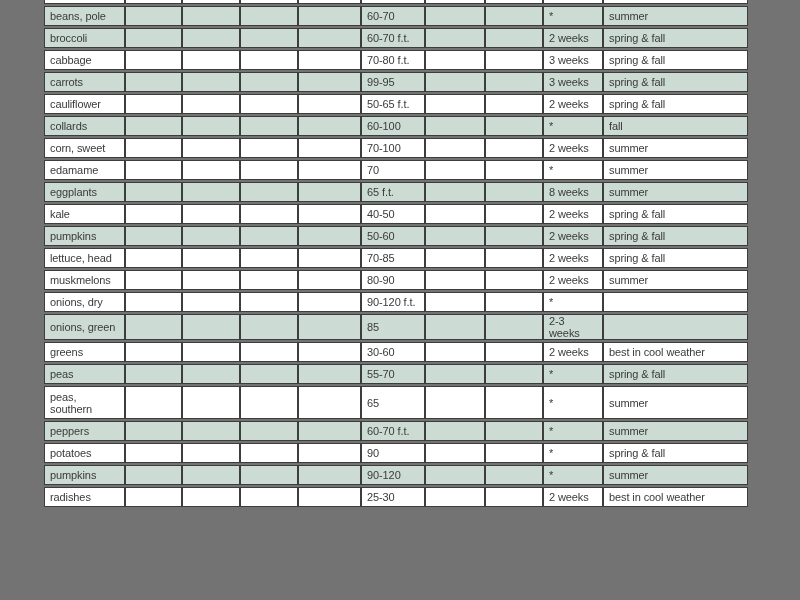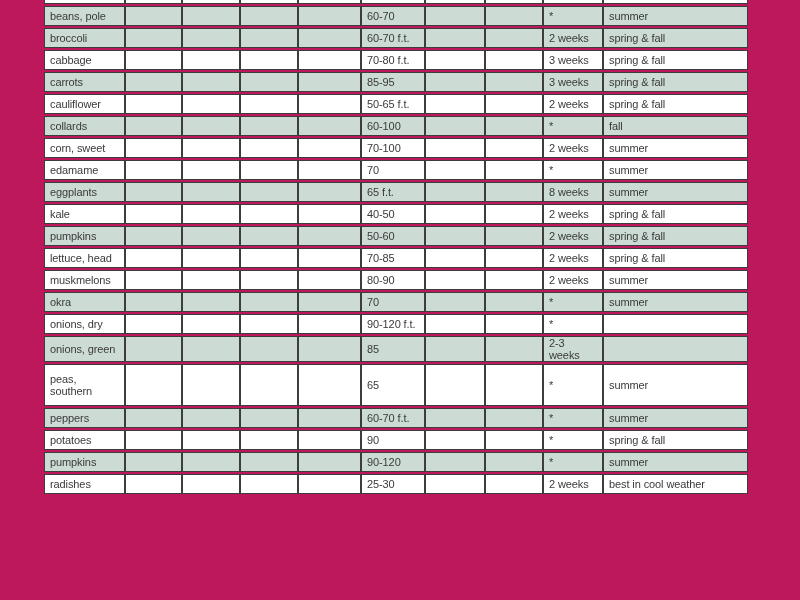--- a/index.html
+++ b/index.html
@@ -5,21 +5,21 @@
   html, body {
     margin: 0;
     padding: 0;
     background: #ffffff;
   }
   .page {
     position: relative;
     width: 800px;
     height: 600px;
     overflow: hidden;
-    background: #be185d;
+    background: #737373;
     font-family: "Liberation Sans", sans-serif;
   }
   table.veg {
     position: absolute;
     left: 44px;
     top: -18px;
     width: 704px;
     table-layout: fixed;
     border-collapse: separate;
     border-spacing: 0 2px;
@@ -32,21 +32,21 @@
     line-height: 12px;
     letter-spacing: -0.1px;
     color: #3a3a3a;
     padding: 0 5px;
     vertical-align: middle;
     overflow: hidden;
     white-space: normal;
   }
   tr.green td { background: #ccdcd5; }
   tr.white td { background: #ffffff; }
-  tr.tall td  { height: 42px; margin-top: 48px; }
+  tr.tall td  { height: 33px; margin-top: 48px; }
   td.c-days, td.c-weeks { padding: 0 2px; }
   td.c-name, td.c-season { text-align: left; }
 </style>
 </head>
 <body>
 
 <div class="page">
   <table class="veg">
     <colgroup>
       <col style="width:81px">
@@ -108,21 +108,21 @@
     <td class="c-empty"></td>
     <td class="c-weeks">3 weeks</td>
     <td class="c-season">spring &amp; fall</td>
   </tr>
         <tr class="green">
     <td class="c-name">carrots</td>
     <td class="c-empty"></td>
     <td class="c-empty"></td>
     <td class="c-empty"></td>
     <td class="c-empty"></td>
-    <td class="c-days">85-95</td>
+    <td class="c-days">99-95</td>
     <td class="c-empty"></td>
     <td class="c-empty"></td>
     <td class="c-weeks">3 weeks</td>
     <td class="c-season">spring &amp; fall</td>
   </tr>
         <tr class="white">
     <td class="c-name">cauliflower</td>
     <td class="c-empty"></td>
     <td class="c-empty"></td>
     <td class="c-empty"></td>
@@ -220,32 +220,20 @@
         <tr class="white">
     <td class="c-name">muskmelons</td>
     <td class="c-empty"></td>
     <td class="c-empty"></td>
     <td class="c-empty"></td>
     <td class="c-empty"></td>
     <td class="c-days">80-90</td>
     <td class="c-empty"></td>
     <td class="c-empty"></td>
     <td class="c-weeks">2 weeks</td>
-    <td class="c-season">summer</td>
-  </tr>
-        <tr class="green">
-    <td class="c-name">okra</td>
-    <td class="c-empty"></td>
-    <td class="c-empty"></td>
-    <td class="c-empty"></td>
-    <td class="c-empty"></td>
-    <td class="c-days">70</td>
-    <td class="c-empty"></td>
-    <td class="c-empty"></td>
-    <td class="c-weeks">*</td>
     <td class="c-season">summer</td>
   </tr>
         <tr class="white">
     <td class="c-name">onions, dry</td>
     <td class="c-empty"></td>
     <td class="c-empty"></td>
     <td class="c-empty"></td>
     <td class="c-empty"></td>
     <td class="c-days">90-120 f.t.</td>
     <td class="c-empty"></td>
@@ -257,20 +245,44 @@
     <td class="c-name">onions, green</td>
     <td class="c-empty"></td>
     <td class="c-empty"></td>
     <td class="c-empty"></td>
     <td class="c-empty"></td>
     <td class="c-days">85</td>
     <td class="c-empty"></td>
     <td class="c-empty"></td>
     <td class="c-weeks">2-3 weeks</td>
     <td class="c-season"></td>
+  </tr>
+        <tr class="white">
+    <td class="c-name">greens</td>
+    <td class="c-empty"></td>
+    <td class="c-empty"></td>
+    <td class="c-empty"></td>
+    <td class="c-empty"></td>
+    <td class="c-days">30-60</td>
+    <td class="c-empty"></td>
+    <td class="c-empty"></td>
+    <td class="c-weeks">2 weeks</td>
+    <td class="c-season">best in cool weather</td>
+  </tr>
+        <tr class="green">
+    <td class="c-name">peas</td>
+    <td class="c-empty"></td>
+    <td class="c-empty"></td>
+    <td class="c-empty"></td>
+    <td class="c-empty"></td>
+    <td class="c-days">55-70</td>
+    <td class="c-empty"></td>
+    <td class="c-empty"></td>
+    <td class="c-weeks">*</td>
+    <td class="c-season">spring &amp; fall</td>
   </tr>
         <tr class="white tall">
     <td class="c-name">peas, southern</td>
     <td class="c-empty"></td>
     <td class="c-empty"></td>
     <td class="c-empty"></td>
     <td class="c-empty"></td>
     <td class="c-days">65</td>
     <td class="c-empty"></td>
     <td class="c-empty"></td>

